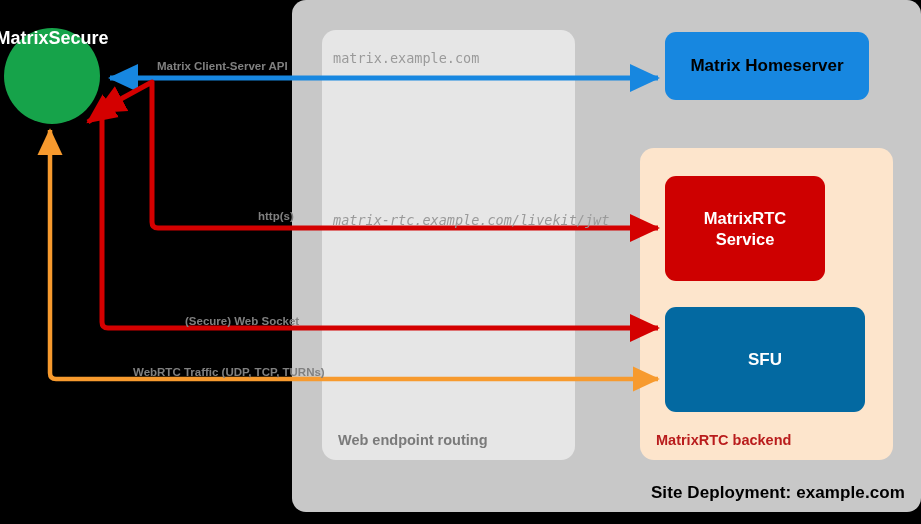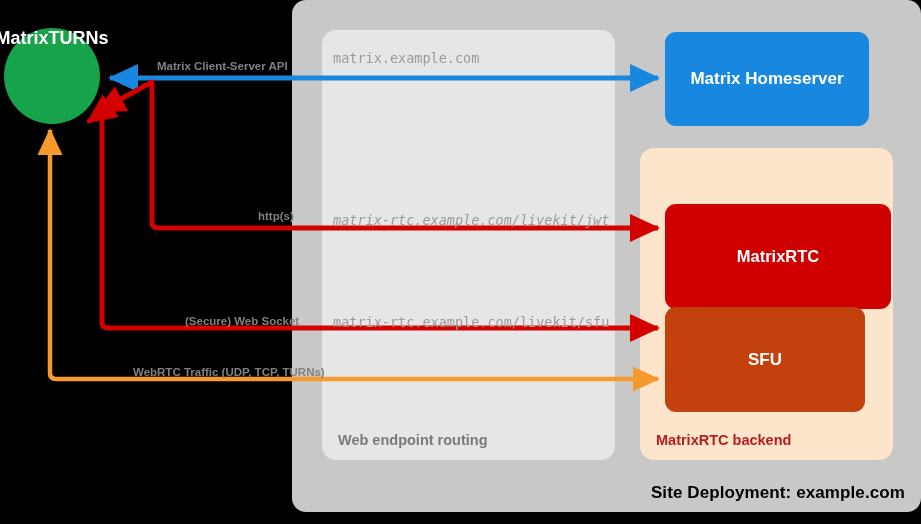--- a/index.html
+++ b/index.html
@@ -34,21 +34,21 @@
     font-size: 17px;
     font-weight: bold;
     letter-spacing: 0.1px;
     white-space: nowrap;
   }
 
   
   #web-endpoint-routing {
     left: 322px;
     top: 30px;
-    width: 293px;
+    width: 253px;
     height: 430px;
     background: #e6e6e6;
     border-radius: 14px;
   }
   #web-endpoint-routing-label {
     position: absolute;
     left: 16px;
     bottom: 12px;
     color: #7a7a7a;
     font-size: 14.5px;
@@ -90,57 +90,56 @@
     font-size: 18px;
     font-weight: bold;
     line-height: 1.18;
     text-align: center;
   }
 
   #matrix-homeserver {
     left: 665px;
     top: 32px;
     width: 204px;
-    height: 94px;
+    height: 68px;
     border-radius: 11px;
     background: #1787e0;
     display: flex;
     align-items: center;
     justify-content: center;
-    color: #ffffff;
+    color: #000000;
     font-size: 17px;
     font-weight: bold;
     text-align: center;
   }
 
   #matrixrtc-auth-service {
     left: 665px;
     top: 176px;
-    width: 226px;
+    width: 160px;
     height: 105px;
     border-radius: 11px;
     background: #ce0000;
     display: flex;
     align-items: center;
     justify-content: center;
     color: #ffffff;
     font-size: 16.5px;
     font-weight: bold;
     line-height: 1.25;
     text-align: center;
-    margin-top: 28px;
   }
 
   #sfu-node {
     left: 665px;
     top: 307px;
     width: 200px;
     height: 105px;
     border-radius: 11px;
-    background: #c2410c;
+    background: #0369a1;
     display: flex;
     align-items: center;
     justify-content: center;
     color: #ffffff;
     font-size: 17px;
     font-weight: bold;
     text-align: center;
   }
 
   
@@ -212,41 +211,41 @@
 
     <path d="M 97,112 L 152,82 L 152,222 Q 152,228 158,228 L 658,228" fill="none" stroke="#d40000" stroke-width="5" stroke-linejoin="round" marker-start="url(#ah-red-start)" marker-end="url(#ah-red)"></path>
 
     <path d="M 88,122 L 102,112 L 102,322 Q 102,328 108,328 L 658,328" fill="none" stroke="#d40000" stroke-width="5" stroke-linejoin="round" marker-start="url(#ah-red-start)" marker-end="url(#ah-red)"></path>
 
     <path d="M 50,130 L 50,373 Q 50,379 56,379 L 658,379" fill="none" stroke="#f79a2e" stroke-width="4.5" stroke-linejoin="round" marker-start="url(#ah-orange-start)" marker-end="url(#ah-orange)"></path>
   </svg>
 
   <div class="abs" id="matrix-client">
     <span>Matrix</span>
-    <span>TURNs</span>
+    <span>Secure</span>
   </div>
 
   <div class="abs" id="matrix-homeserver">
     <span>Matrix Homeserver</span>
   </div>
 
   <div class="abs" id="matrixrtc-auth-service">
     <div>
       <div>MatrixRTC</div>
+      <div>Service</div>
     </div>
   </div>
 
   <div class="abs" id="sfu-node">
     <span>SFU</span>
   </div>
 
   <div class="edge-label" style="left:133px; top:60px;">Matrix Client-Server API</div>
   <div class="endpoint-label" style="left:333px; top:50px;">matrix.example.com</div>
 
   <div class="edge-label" style="left:234px; top:210px;text-align:right;">http(s)</div>
   <div class="endpoint-label" style="left:333px; top:212px;font-style:italic;">matrix-rtc.example.com/livekit/jwt</div>
 
   <div class="edge-label" style="left:161px; top:315px;">(Secure) Web Socket</div>
-  <div class="endpoint-label" style="left:333px; top:314px;">matrix-rtc.example.com/livekit/sfu</div>
 
   <div class="edge-label" style="left:62px; top:366px;margin-left:47px;">WebRTC Traffic (UDP, TCP, TURNs)</div>
 
 </div>
 
 </body></html>

